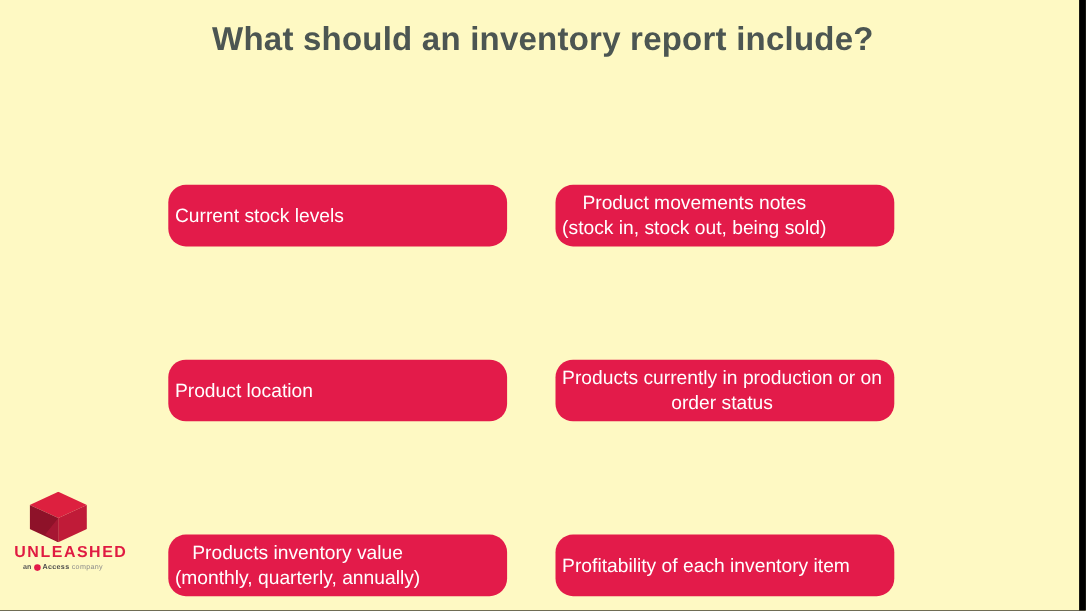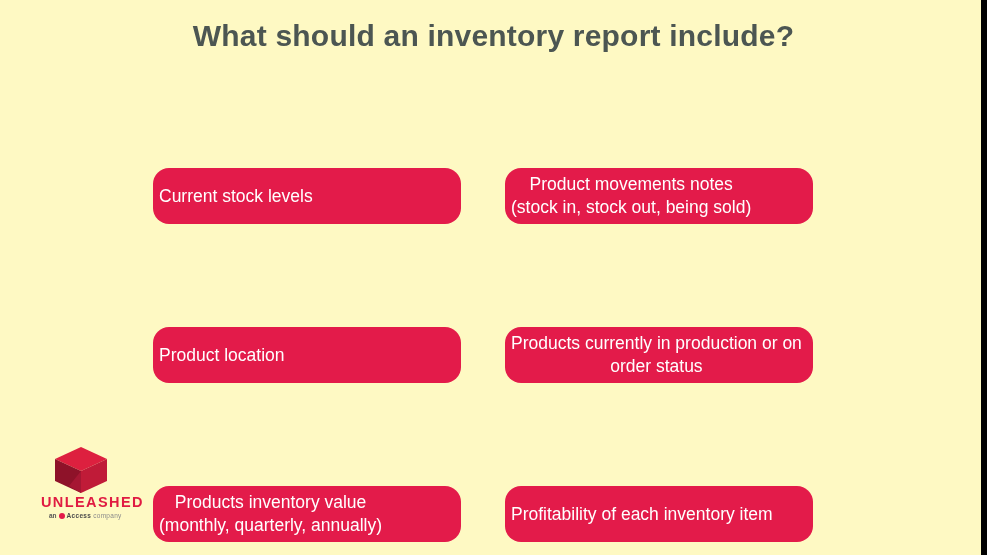--- a/index.html
+++ b/index.html
@@ -49,21 +49,21 @@
   }
   .box-label {
     color: #ffffff;
     font-size: 17.5px;
     line-height: 23px;
     text-align: center;
     white-space: pre-line;
   }
   .logo {
     position: absolute;
-    left: 40px;
+    left: 12px;
     top: 447px;
     width: 120px;
   }
   .cube-wrap {
     margin-left: 15px;
     width: 52px;
     height: 46px;
   }
   .brand-name {
     margin-top: 1px;

